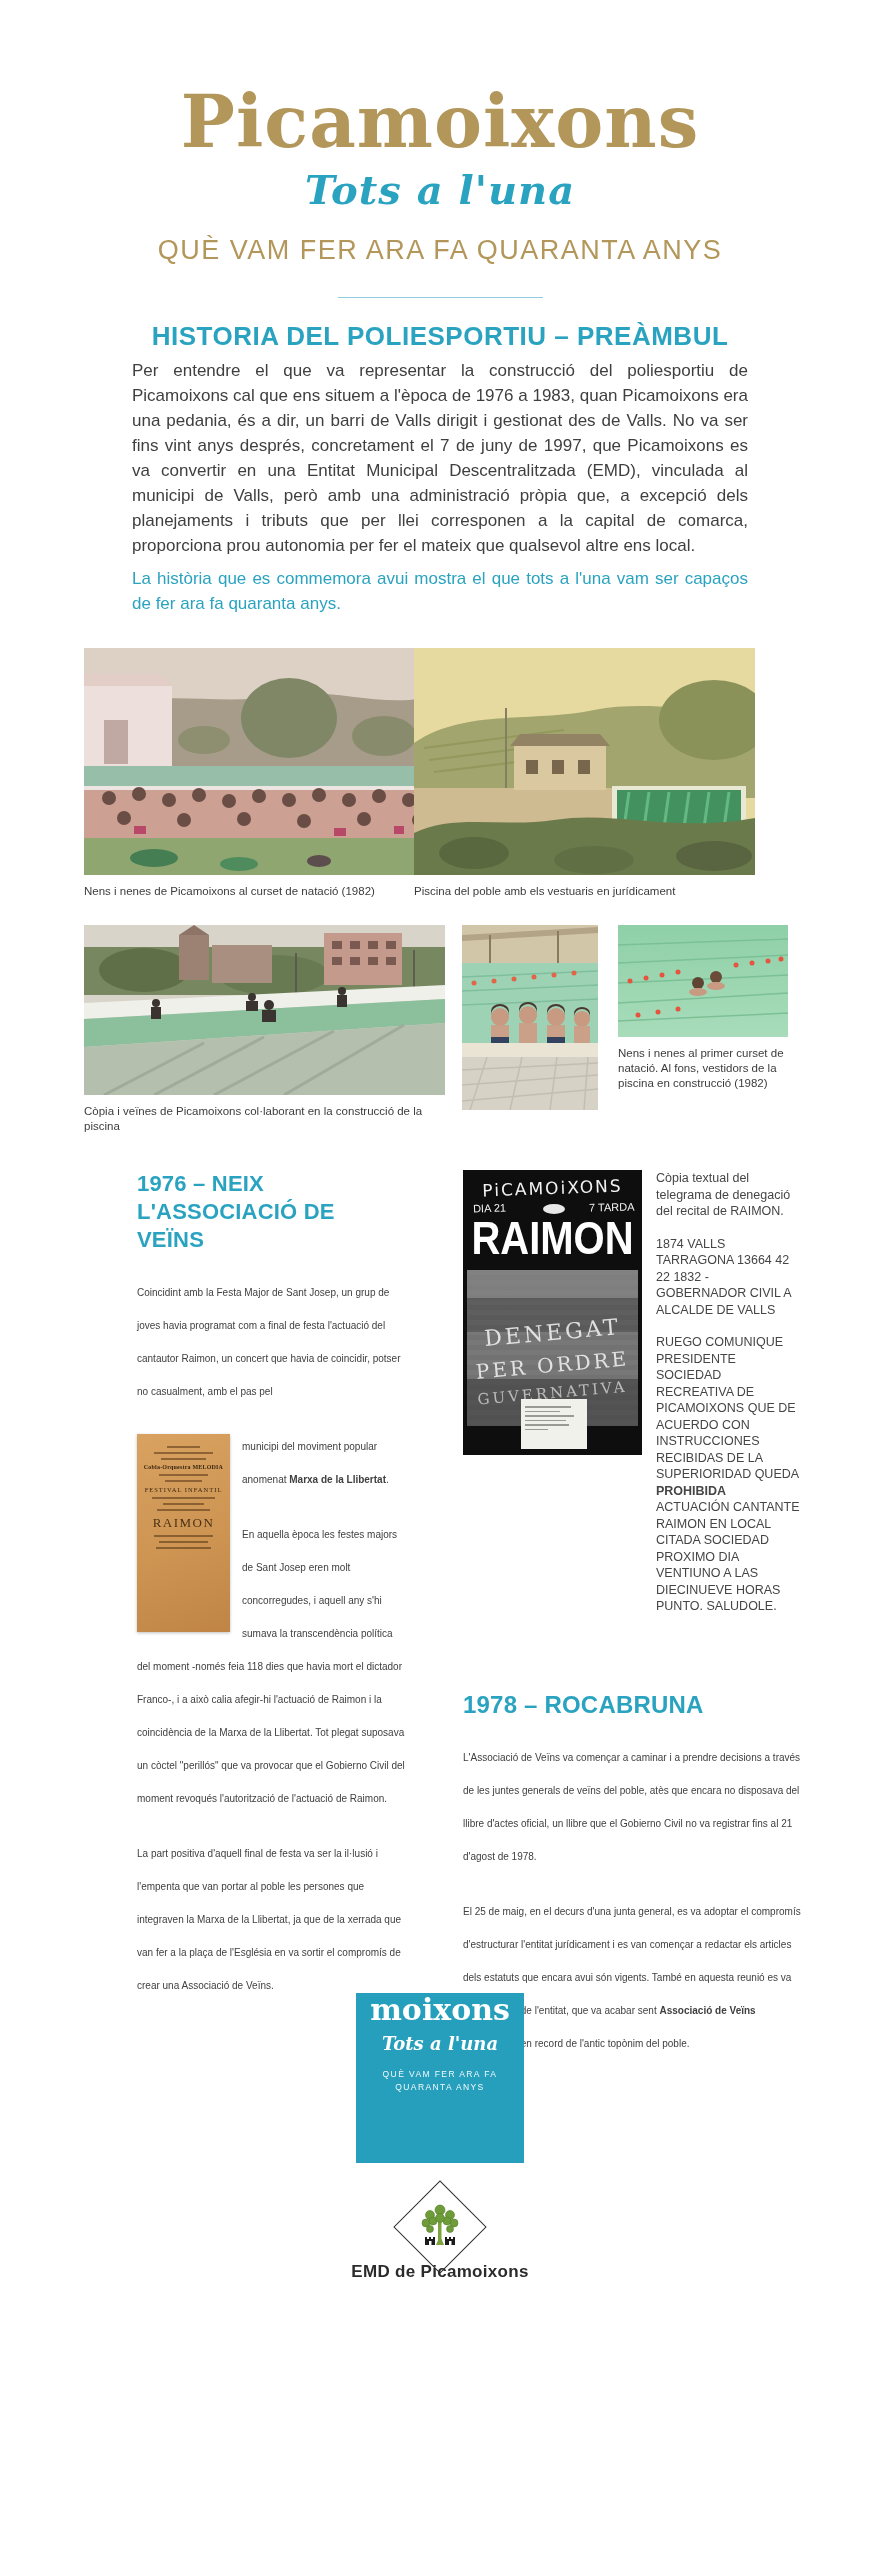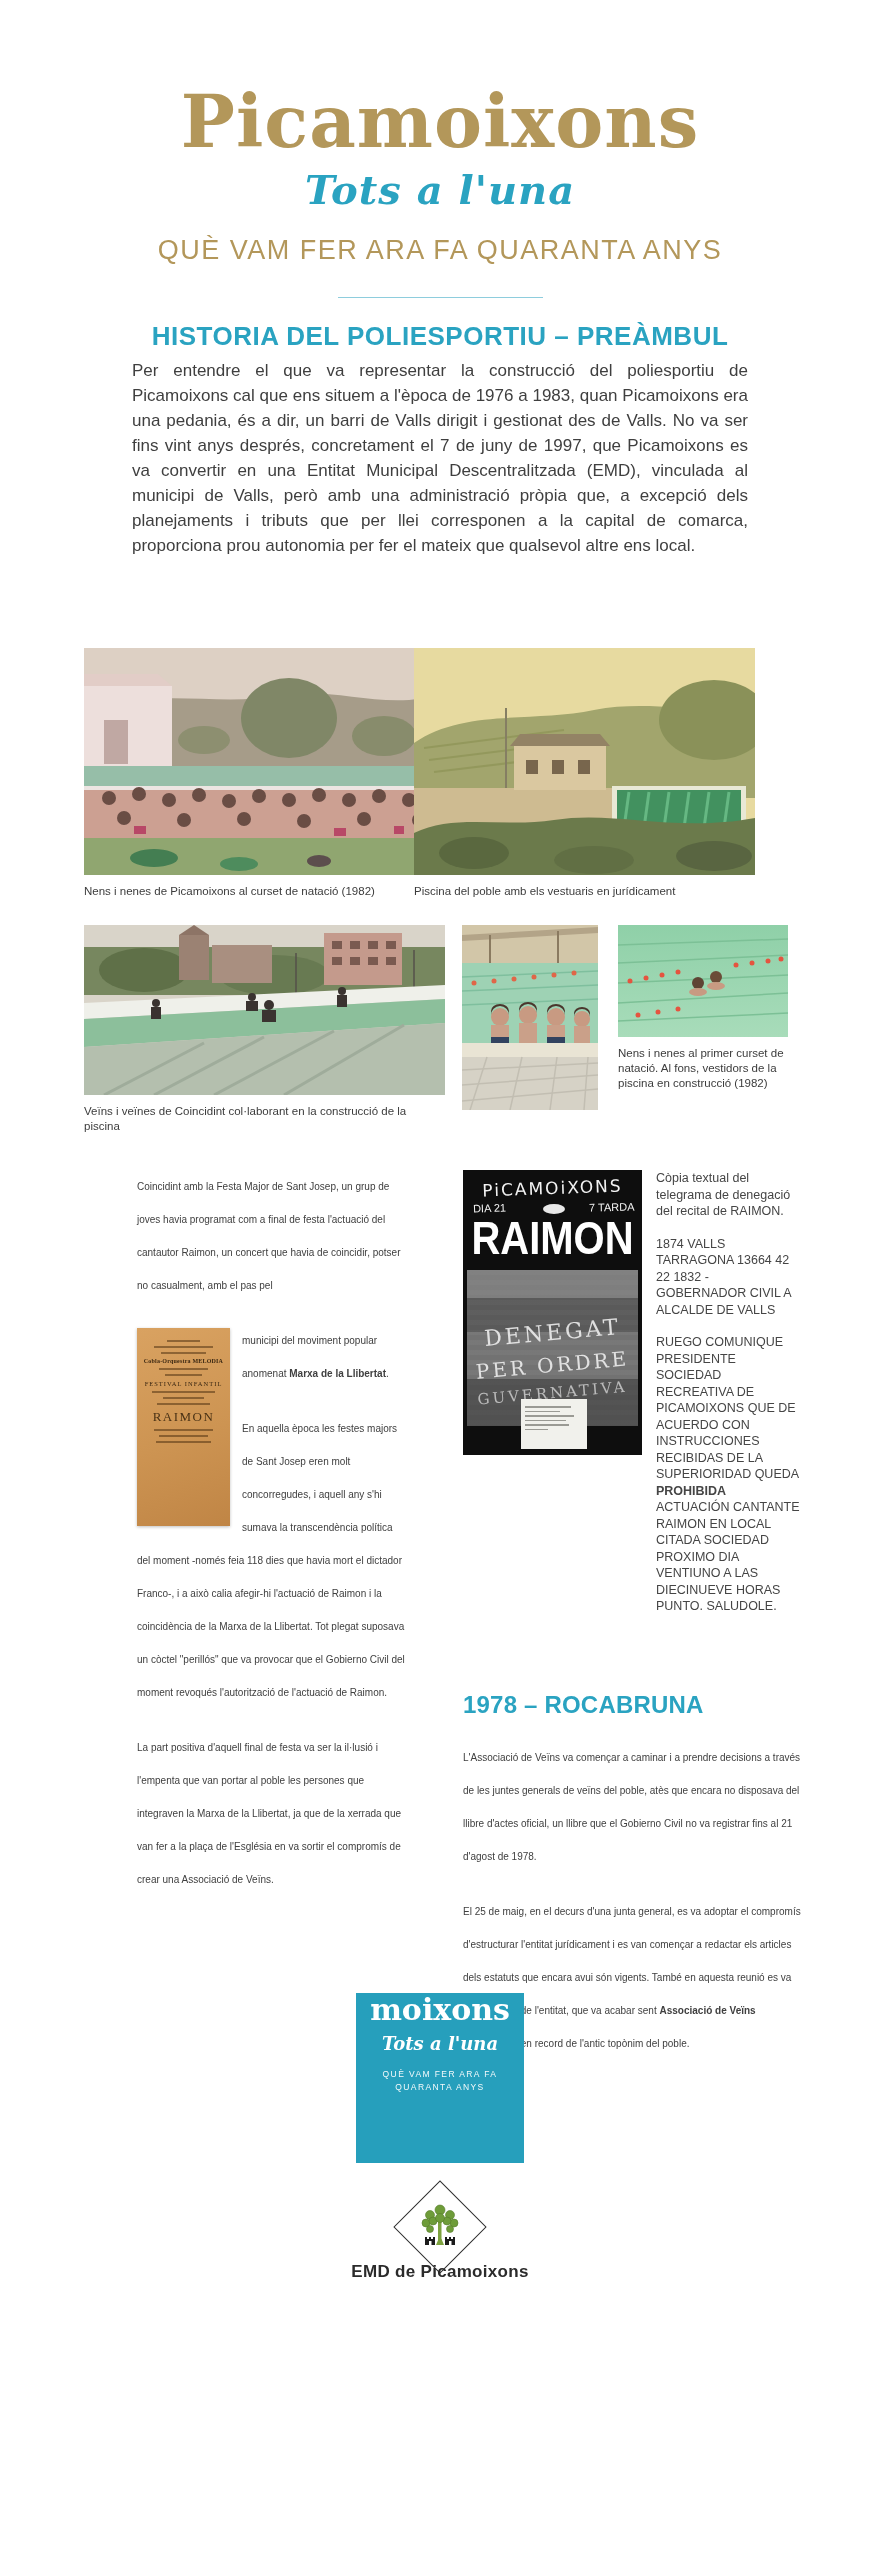--- a/index.html
+++ b/index.html
@@ -101,20 +101,21 @@
 
   <div class="abs header">
     <div class="main-title">Picamoixons</div>
     <div class="script-sub">Tots a l'una</div>
     <div class="tagline">QUÈ VAM FER ARA FA QUARANTA ANYS</div>
     <div class="divider"></div>
     <div class="section-heading">HISTORIA DEL POLIESPORTIU – PREÀMBUL</div>
   </div>
 
   <div class="abs intro">Per entendre el que va representar la construcció del poliesportiu de Picamoixons cal que ens situem a l'època de 1976 a 1983, quan Picamoixons era una pedania, és a dir, un barri de Valls dirigit i gestionat des de Valls. No va ser fins vint anys després, concretament el 7 de juny de 1997, que Picamoixons es va convertir en una Entitat Municipal Descentralitzada (EMD), vinculada al municipi de Valls, però amb una administració pròpia que, a excepció dels planejaments i tributs que per llei corresponen a la capital de comarca, proporciona prou autonomia per fer el mateix que qualsevol altre ens local.</div>
+  <div class="abs intro-highlight">La història que es commemora avui mostra el que tots a l'una vam ser capaços de fer ara fa quaranta anys.</div>
 
   <div class="abs row1">
     <figure class="ph-a">
       <svg class="photo-frame" width="361" height="227" viewBox="0 0 361 227">
         <rect width="361" height="227" fill="#ddd8c8"></rect>
         <path d="M0,70 C60,35 130,60 190,48 C250,36 305,66 361,44 L361,140 L0,140 Z" fill="#9f9c85"></path>
         <ellipse cx="205" cy="70" rx="48" ry="40" fill="#74855e"></ellipse>
         <ellipse cx="300" cy="88" rx="32" ry="20" fill="#7d8a63"></ellipse>
         <ellipse cx="120" cy="92" rx="26" ry="14" fill="#828e68"></ellipse>
         <rect x="0" y="38" width="88" height="95" fill="#efe9e3"></rect>
@@ -233,21 +234,21 @@
           <circle cx="72" cy="78" r="4"></circle>
             <rect x="67" y="82" width="10" height="12"></rect>
           <circle cx="168" cy="72" r="4"></circle>
             <rect x="162" y="76" width="12" height="10"></rect>
           <circle cx="185" cy="80" r="5"></circle>
             <rect x="178" y="85" width="14" height="12"></rect>
           <circle cx="258" cy="66" r="4"></circle>
             <rect x="253" y="70" width="10" height="12"></rect>
         </g>
       </svg>
-      <figcaption class="caption">Veïns i veïnes de Coincidint col·laborant en la construcció de la piscina</figcaption>
+      <figcaption class="caption">Còpia i veïnes de Picamoixons col·laborant en la construcció de la piscina</figcaption>
     </figure>
     <figure class="ph-d">
       <svg class="photo-frame" width="136" height="185" viewBox="0 0 136 185">
         <rect width="136" height="185" fill="#d8cdb4"></rect>
         <rect x="0" y="0" width="136" height="38" fill="#d2c6a8"></rect>
         <polygon points="0,10 136,2 136,8 0,16" fill="#b3a488"></polygon>
         <g stroke="#8a7a60" stroke-width="2">
             <line x1="28" y1="10" x2="28" y2="38"></line>
             <line x1="96" y1="6" x2="96" y2="38"></line>
           </g>
@@ -332,20 +333,22 @@
           </g>
         </svg>
       </figure>
       <div class="caption">Nens i nenes al primer curset de natació. Al fons, vestidors de la piscina en construcció (1982)</div>
     </div>
   </div>
 
   <div class="abs columns">
 
     <div class="col-left">
+      <h2 class="col-h2"><span>1976 – NEIX</span><br>
+        <span>L'ASSOCIACIÓ DE VEÏNS</span></h2>
       <p class="col-p">Coincidint amb la Festa Major de Sant Josep, un grup de joves havia programat com a final de festa l'actuació del cantautor Raimon, un concert que havia de coincidir, potser no casualment, amb el pas pel</p>
       <div>
         <div class="flyer">
           <div class="fl-line" style="width:40%"></div>
           <div class="fl-line" style="width:70%"></div>
           <div class="fl-line" style="width:55%"></div>
           <div class="fl-bold">Cobla-Orquestra MELODIA</div>
           <div class="fl-line" style="width:60%"></div>
           <div class="fl-line" style="width:45%"></div>
           <div class="fl-fest">FESTIVAL INFANTIL</div>

